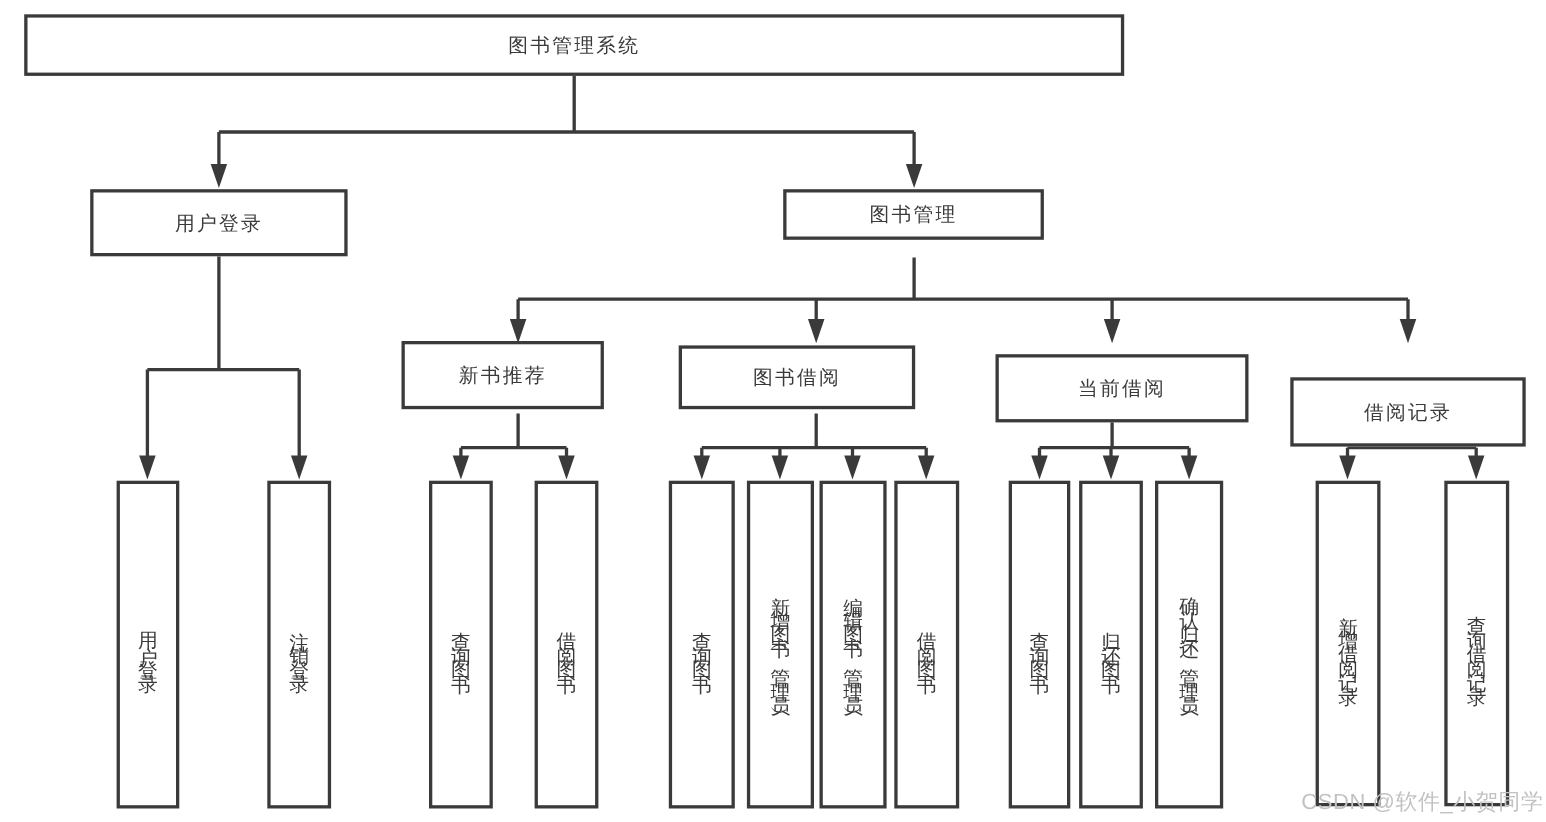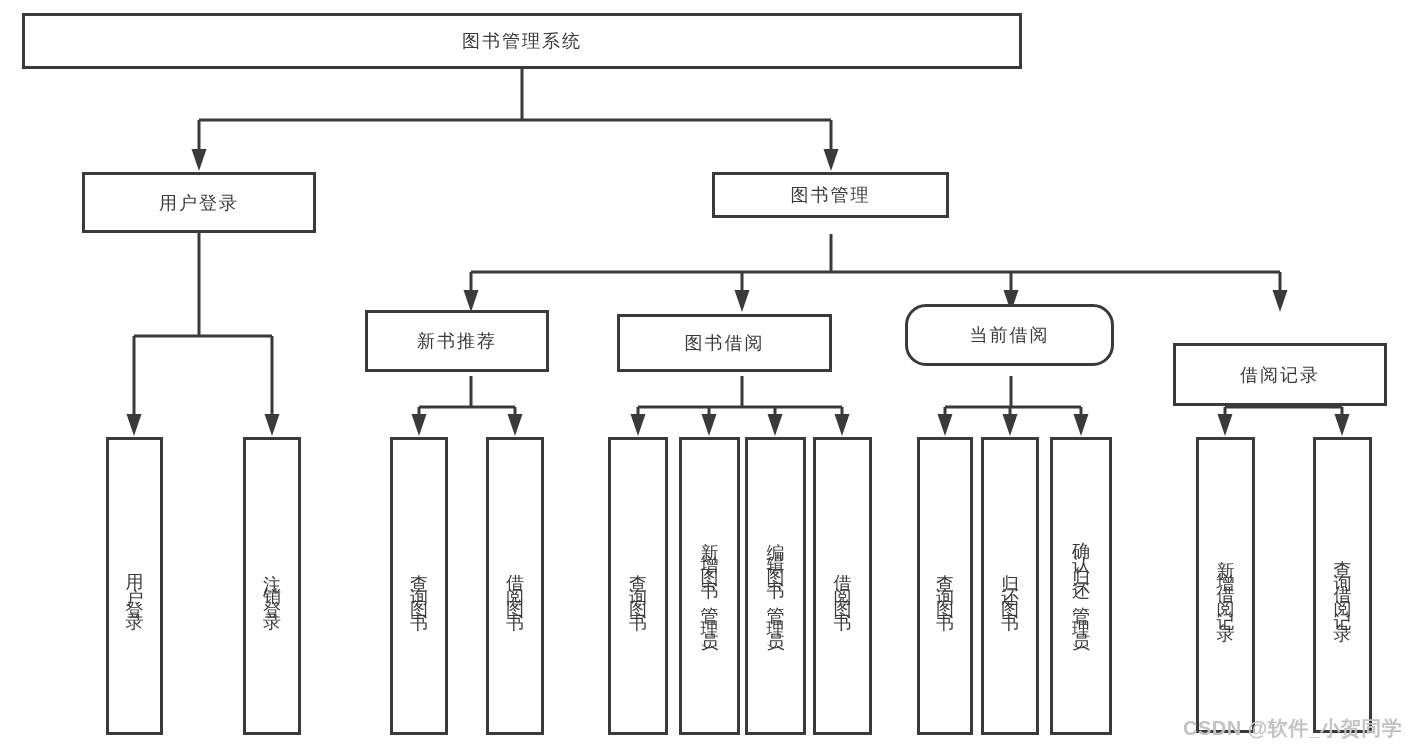--- a/index.html
+++ b/index.html
@@ -30,29 +30,29 @@
   .v-box .vtext{
     writing-mode:vertical-rl;
     text-orientation:mixed;
     font-size:18px;
     letter-spacing:13px;
     line-height:1;
   }
   .watermark{
     position:absolute;left:1183px;top:715px;
     font-size:20px;color:var(--watermark-color);
-    letter-spacing:0.5px;white-space:nowrap;z-index:5;font-weight:bold;
+    letter-spacing:0.5px;white-space:nowrap;z-index:5;
   }
   
   #root-box{left:22px;top:13px;width:1000px;height:56px;}
   #b-user-login{left:82px;top:172px;width:234px;height:61px;}
   #b-book-mgmt{left:712px;top:172px;width:237px;height:46px;}
   #b-new-book{left:365px;top:310px;width:184px;height:62px;}
   #b-book-borrow{left:617px;top:314px;width:215px;height:58px;}
-  #b-cur-borrow{left:905px;top:304px;width:209px;height:62px;border-radius:21px;}
+  #b-cur-borrow{left:905px;top:322px;width:230px;height:62px;}
   #b-borrow-rec{left:1173px;top:313px;width:214px;height:63px;margin-top:30px;}
   #l-login{left:106px;top:437px;width:57px;height:298px;}
   #l-logout{left:243px;top:437px;width:58px;height:298px;}
   #l-query1{left:390px;top:437px;width:58px;height:298px;}
   #l-borrow1{left:486px;top:437px;width:58px;height:298px;}
   #l-query2{left:608px;top:437px;width:60px;height:298px;}
   #l-add-book{left:679px;top:437px;width:61px;height:298px;}
   #l-edit-book{left:745px;top:437px;width:61px;height:298px;}
   #l-borrow2{left:813px;top:437px;width:59px;height:298px;}
   #l-query3{left:917px;top:437px;width:56px;height:298px;}

